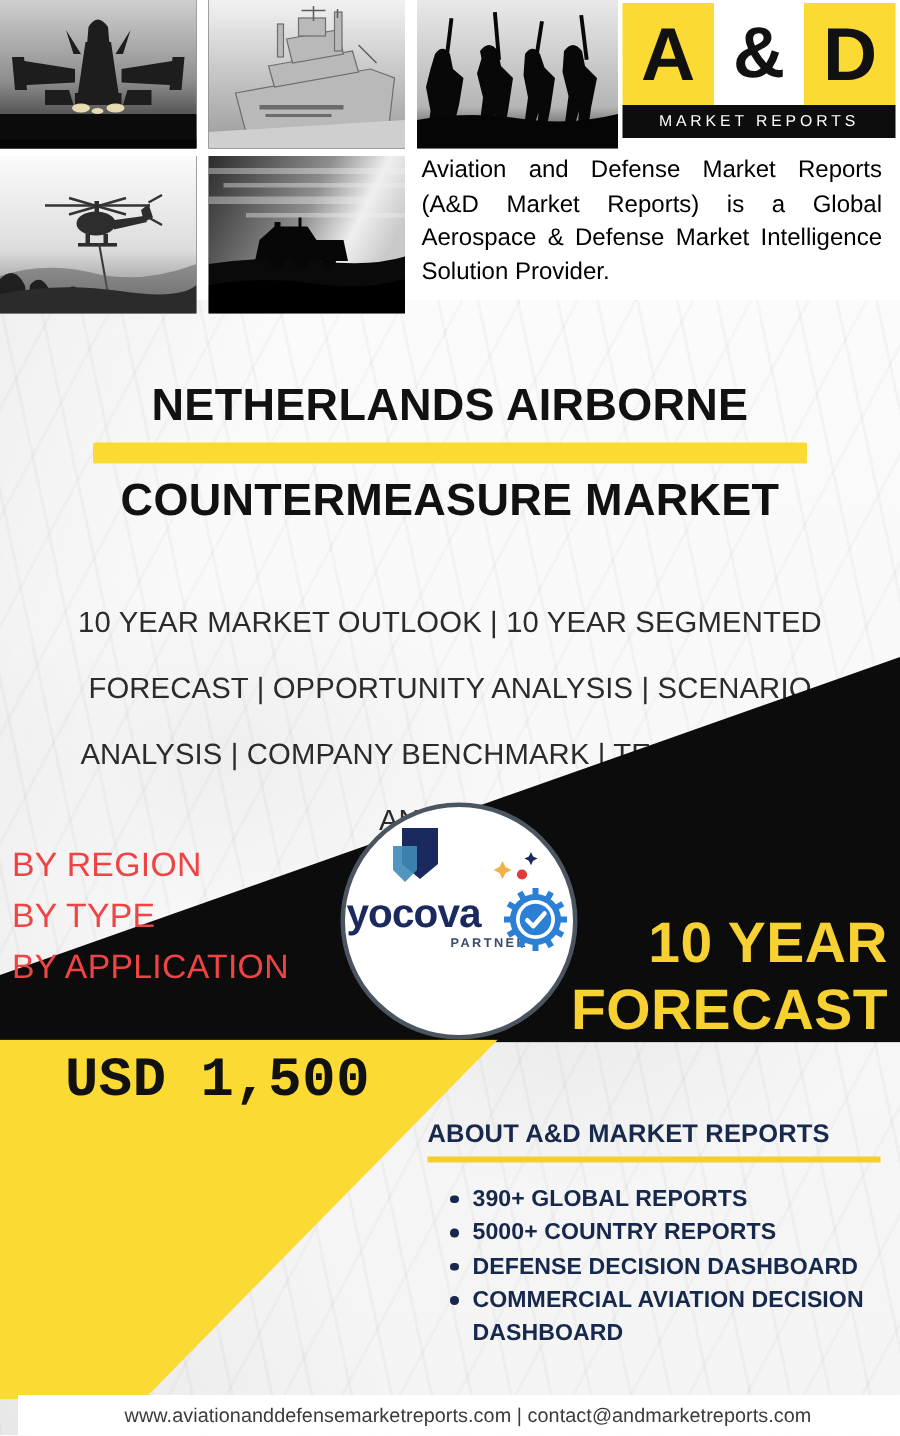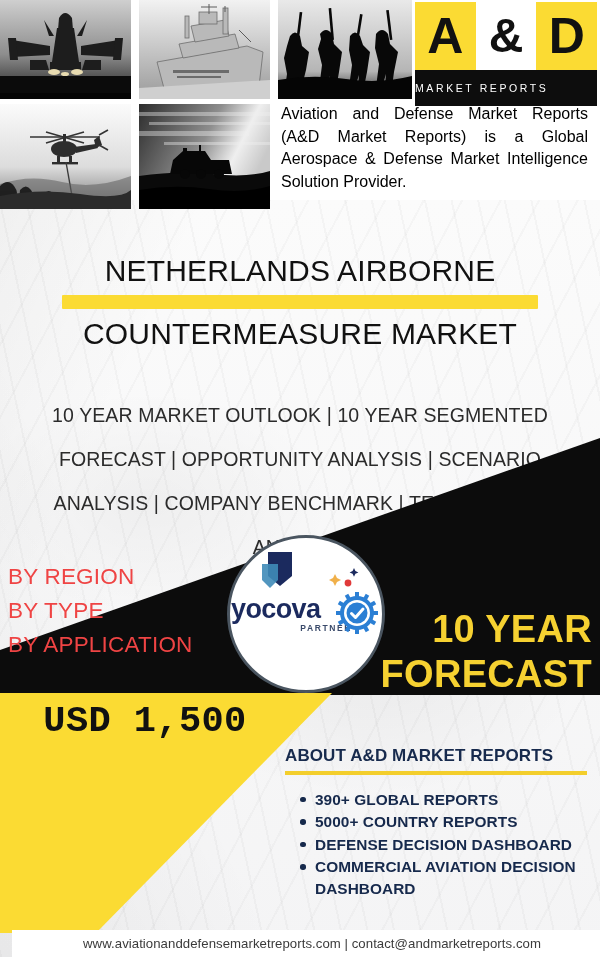--- a/index.html
+++ b/index.html
@@ -46,35 +46,35 @@
   #ph-vehicle{left:139px;top:104px;width:131px;height:105px;}
 
   
   .logo{position:absolute;left:415px;top:2px;width:182px;height:90px;z-index:4;}
   .logo-letters{position:absolute;left:0;top:0;width:182px;height:68px;display:flex;}
   .logo-cell{flex:1;display:flex;align-items:center;justify-content:center;
     font-weight:bold;font-size:50px;color:#111;line-height:1;font-family:"Liberation Sans",sans-serif;}
   .lc-a{background:#FBDB33;}
   .lc-amp{background:#ffffff;font-size:48px;}
   .lc-d{background:#FBDB33;}
-  .logo-bar{position:absolute;left:0;top:68px;width:182px;height:36px;background:#0d0d0d;
-    display:flex;align-items:center;}
+  .logo-bar{position:absolute;left:0;top:68px;width:182px;height:22px;background:#0d0d0d;
+    display:flex;align-items:center;justify-content:center;}
   .logo-bar span{color:#ffffff;font-size:10.5px;letter-spacing:2.6px;font-weight:400;}
 
   
   .intro{
     position:absolute;left:281px;top:103px;width:307px;z-index:4;
     font-size:16px;line-height:22.5px;color:#000000;
     text-align:justify;text-align-last:left;
   }
 
   
   .title-wrap{position:absolute;left:0;top:250px;width:600px;z-index:4;text-align:center;}
   .title-line{
-    font-size:30px;font-weight:normal;color:#111;letter-spacing:0.2px;line-height:42px;
+    font-size:30px;font-weight:bold;color:#111;letter-spacing:0.2px;line-height:42px;
   }
   .title-bar{width:476px;height:14px;background:#FBDB33;margin:3px auto 4px auto;border-radius:1px;}
 
   
   .subtitle{
     position:absolute;left:22px;top:393px;width:556px;z-index:4;text-align:center;
     font-size:19.5px;line-height:44px;color:#2b2b2b;font-weight:400;letter-spacing:0.1px;
   }
 
   

